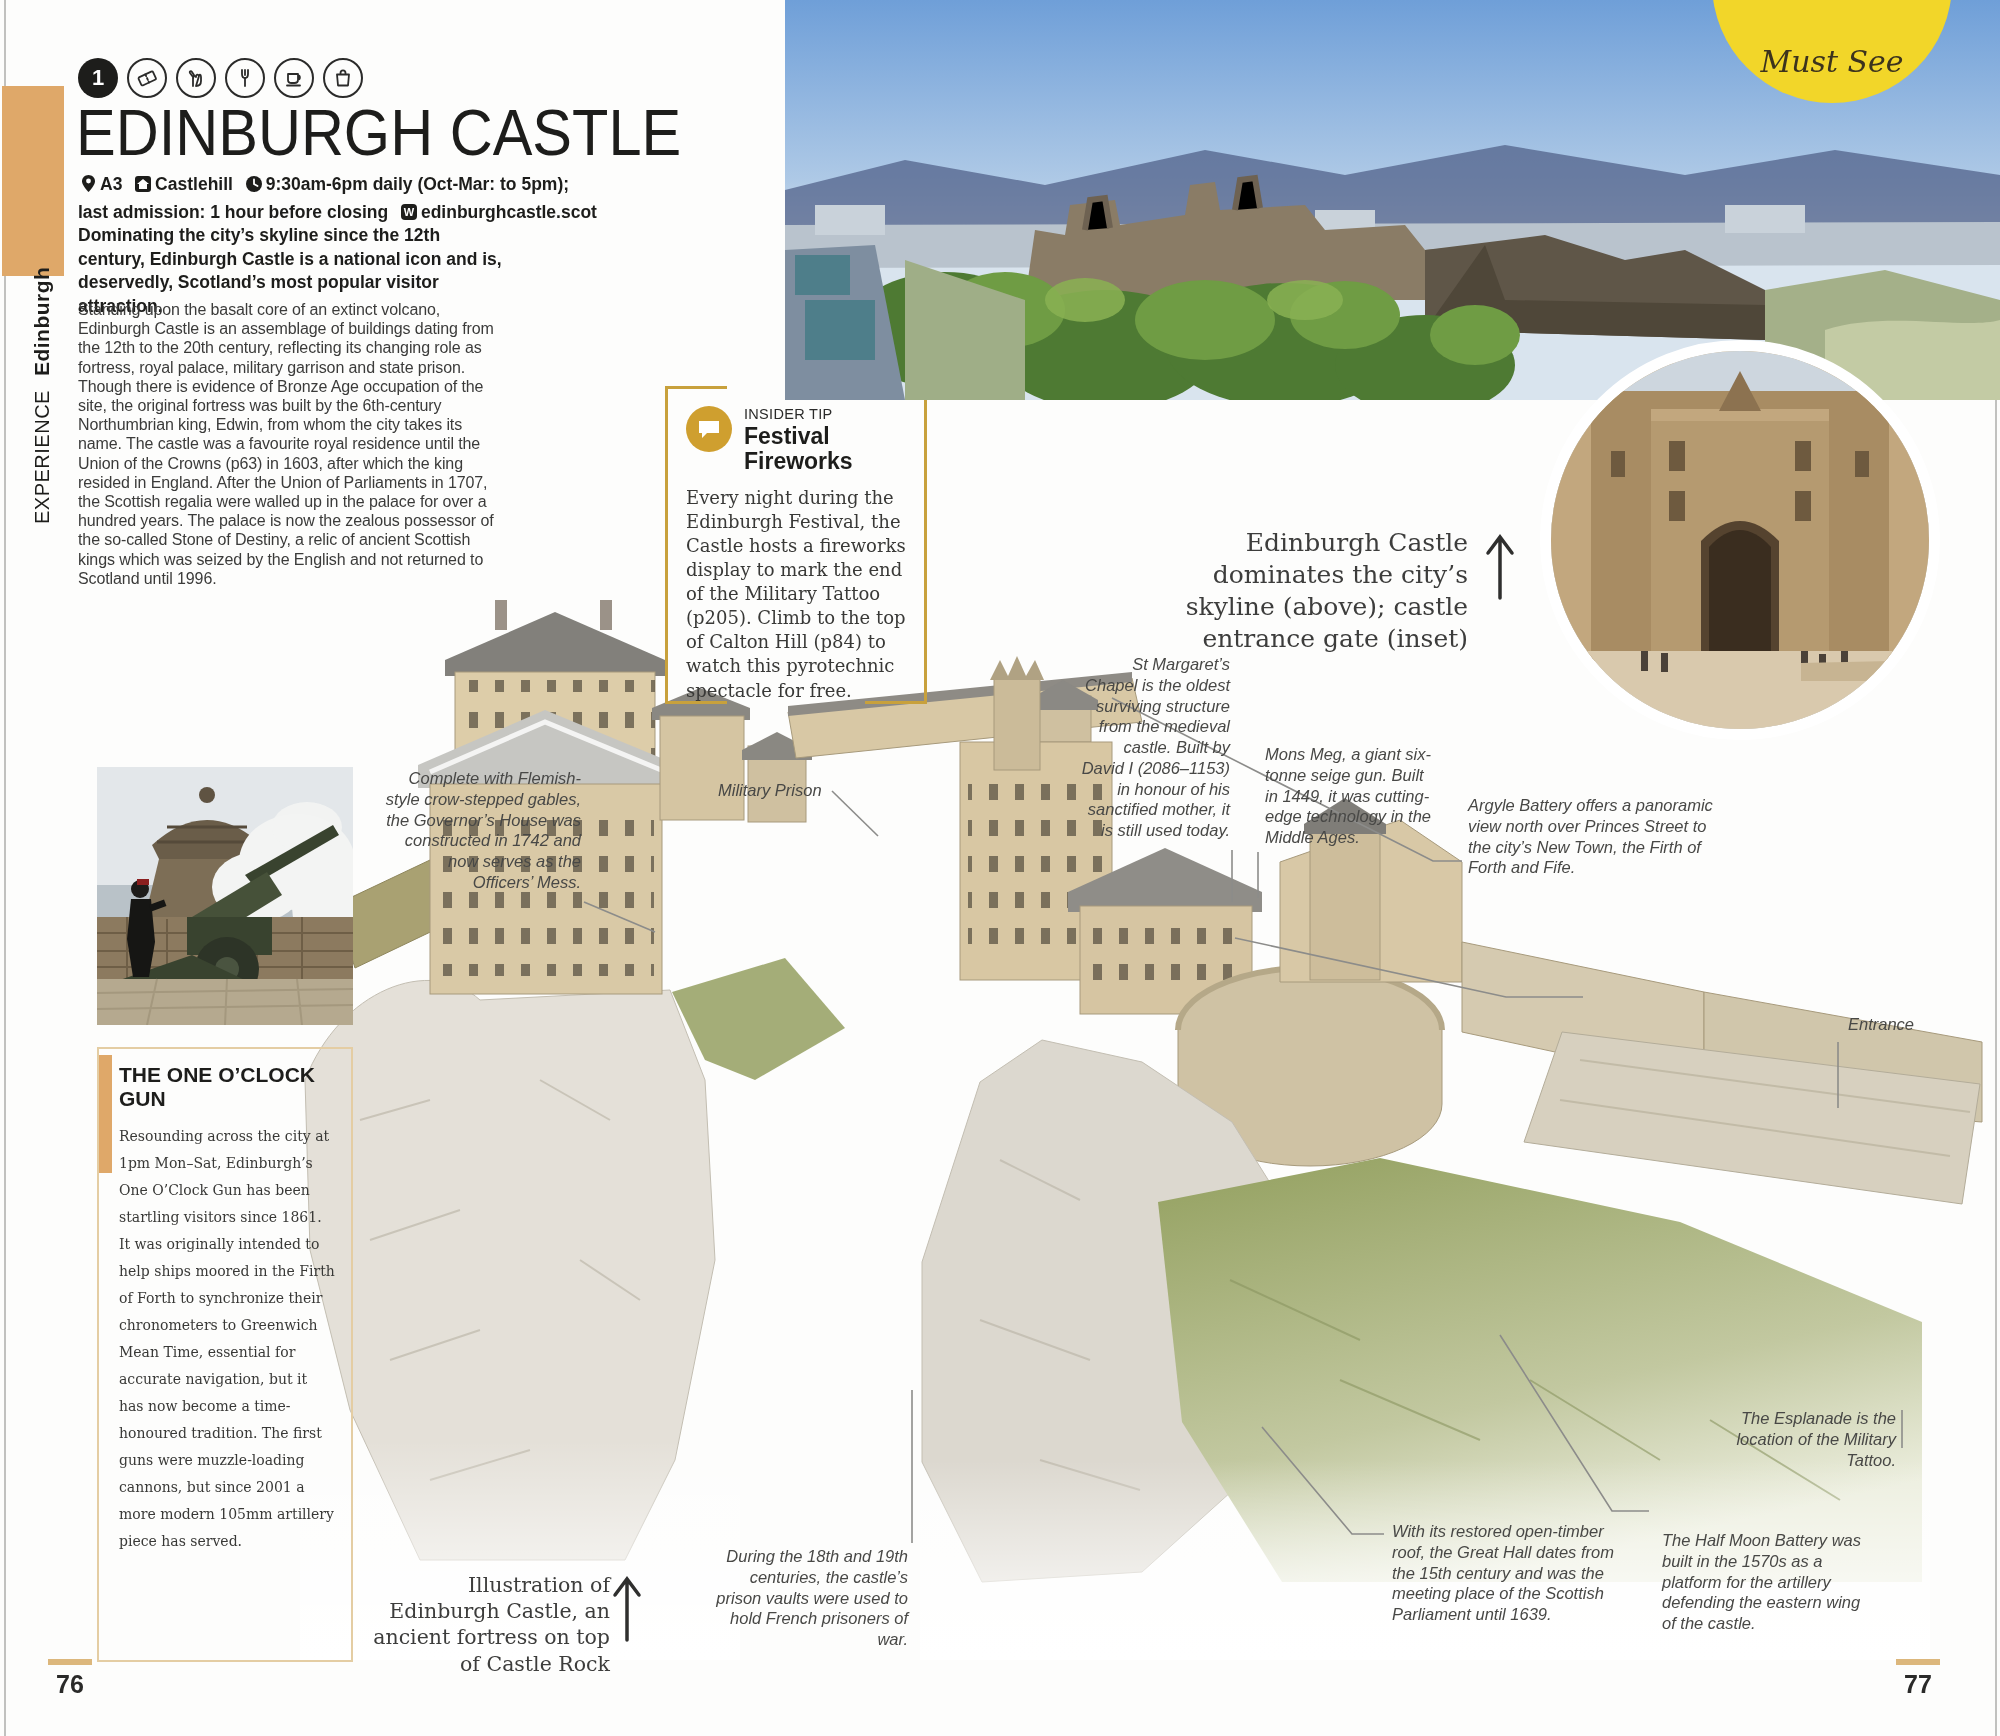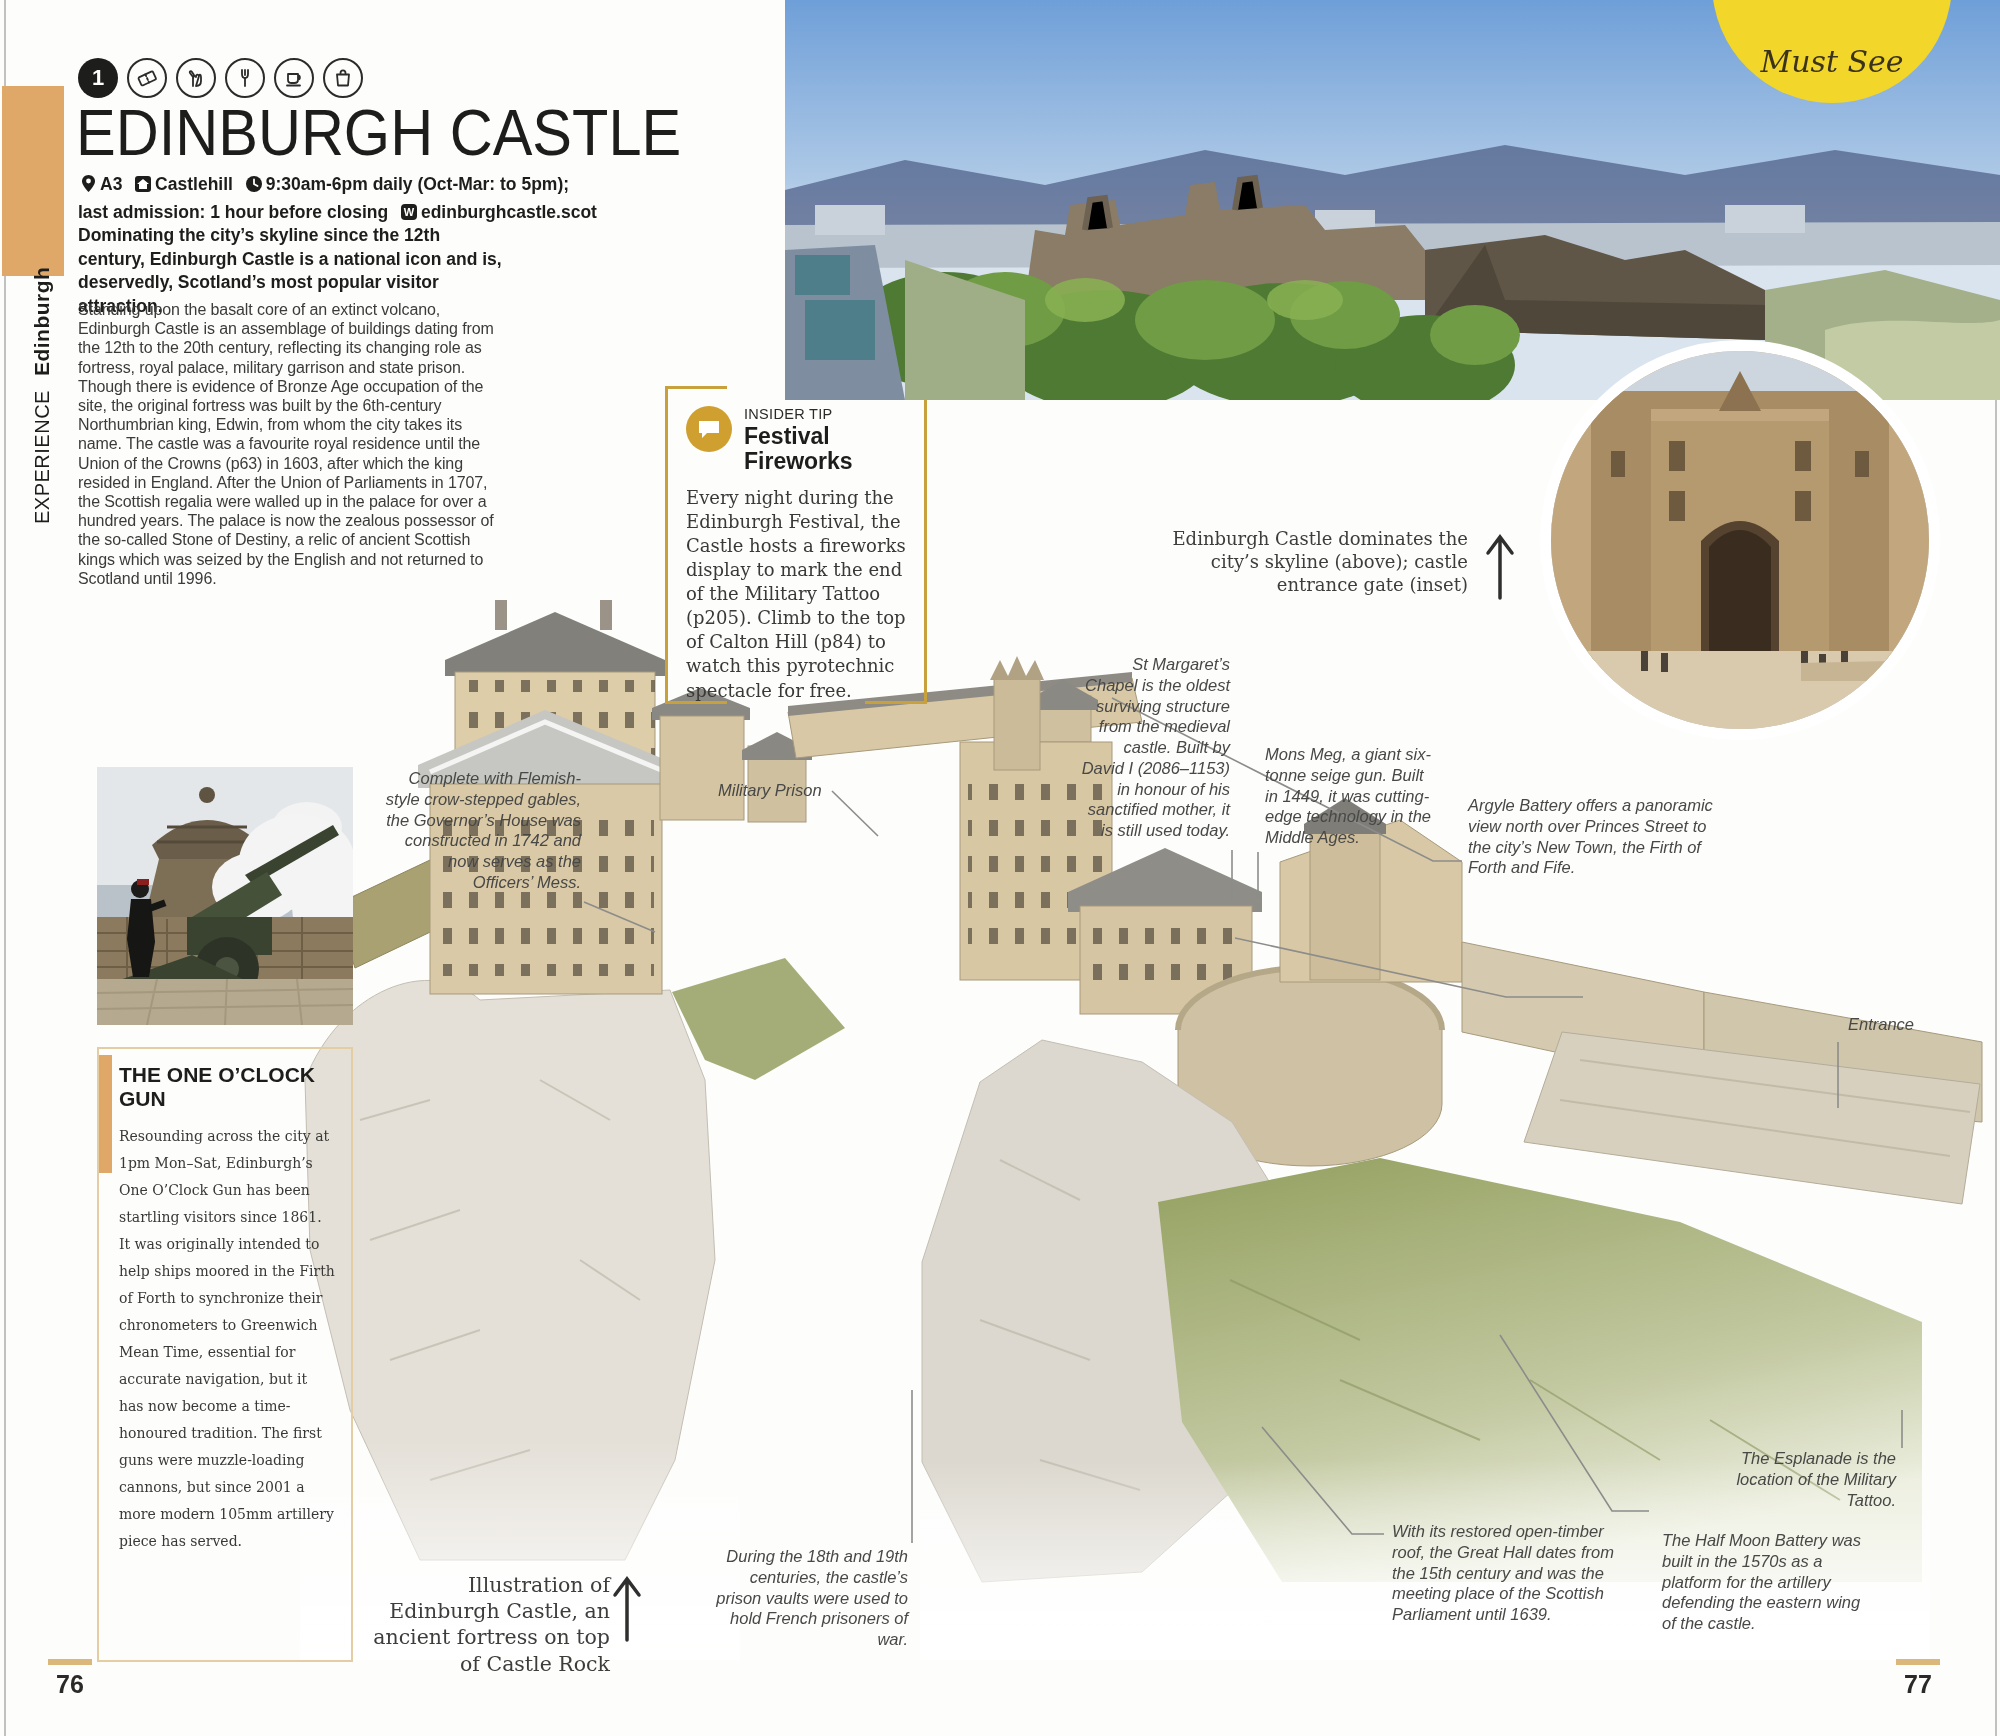--- a/index.html
+++ b/index.html
@@ -40,21 +40,21 @@
   
   .mustsee{left:1712px;top:-137px;width:240px;height:240px;border-radius:50%;background:#f2d629;z-index:3;}
   .mustsee span{position:absolute;bottom:24px;left:0;width:100%;text-align:center;
                 font-family:"DejaVu Serif",serif;font-style:italic;font-size:30px;color:#3c331d;}
   
   .aerial{left:785px;top:0;width:1215px;height:400px;z-index:1;overflow:hidden;}
   .inset{left:1540px;top:340px;width:400px;height:400px;border-radius:50%;border:11px solid #fff;
          box-sizing:border-box;overflow:hidden;z-index:3;background:#c9b28a;}
   .gunphoto{left:97px;top:767px;width:256px;height:258px;overflow:hidden;}
   .photo-caption{left:1150px;top:527px;width:318px;text-align:right;font-family:"DejaVu Serif",serif;
-                 font-size:18px;line-height:1.28;color:#3d3d3c;z-index:4;}
+                 font-size:25px;line-height:1.28;color:#3d3d3c;z-index:4;}
   
   .gunbox{left:97px;top:1047px;width:256px;height:615px;box-sizing:border-box;border:2px solid #e4cda3;
           padding:14px 16px 0 20px;}
   .gunbar{position:absolute;left:0;top:6px;width:13px;height:118px;background:#dfa869;}
   .guntitle{font-size:21px;font-weight:800;line-height:1.15;color:#1d1d1b;}
   .gunbody{margin-top:12px;font-family:"DejaVu Serif",serif;font-size:14px;line-height:27px;color:#393937;}
   
   .ann{position:absolute;font-style:italic;font-size:16.5px;line-height:1.26;color:#484846;z-index:5;}
   .ar{text-align:right;}
   .ill-caption{left:356px;top:1572px;width:254px;text-align:right;font-family:"DejaVu Serif",serif;
@@ -364,21 +364,21 @@
     <div class="guntitle">THE ONE O’CLOCK GUN</div>
     <div class="gunbody">Resounding across the city at 1pm Mon–Sat, Edinburgh’s One O’Clock Gun has been startling visitors since 1861. It was originally intended to help ships moored in the Firth of Forth to synchronize their chronometers to Greenwich Mean Time, essential for accurate navigation, but it has now become a time-honoured tradition. The first guns were muzzle-loading cannons, but since 2001 a more modern 105mm artillery piece has served.</div>
   </div>
 
   <div class="ann ar" style="left:385px;top:768px;width:196px;">Complete with Flemish-style crow-stepped gables, the Governor’s House was constructed in 1742 and now serves as the Officers’ Mess.</div>
   <div class="ann" style="left:718px;top:780px;width:130px;">Military Prison</div>
   <div class="ann ar" style="left:1078px;top:654px;width:152px;">St Margaret’s Chapel is the oldest surviving structure from the medieval castle. Built by David I (2086–1153) in honour of his sanctified mother, it is still used today.</div>
   <div class="ann" style="left:1265px;top:744px;width:170px;">Mons Meg, a giant six-tonne seige gun. Built in 1449, it was cutting-edge technology in the Middle Ages.</div>
   <div class="ann" style="left:1468px;top:795px;width:245px;">Argyle Battery offers a panoramic view north over Princes Street to the city’s New Town, the Firth of Forth and Fife.</div>
   <div class="ann" style="left:1848px;top:1014px;width:110px;">Entrance</div>
-  <div class="ann ar" style="left:1730px;top:1448px;width:166px;">The Esplanade is the location of the Military Tattoo.</div>
+  <div class="ann ar" style="left:1730px;top:1408px;width:166px;">The Esplanade is the location of the Military Tattoo.</div>
   <div class="ann" style="left:1662px;top:1496px;width:205px;margin-top:34px;">The Half Moon Battery was built in the 1570s as a platform for the artillery defending the eastern wing of the castle.</div>
   <div class="ann" style="left:1392px;top:1521px;width:235px;">With its restored open-timber roof, the Great Hall dates from the 15th century and was the meeting place of the Scottish Parliament until 1639.</div>
   <div class="ann ar" style="left:716px;top:1546px;width:192px;">During the 18th and 19th centuries, the castle’s prison vaults were used to hold French prisoners of war.</div>
 
   <div class="abs ill-caption">Illustration of Edinburgh Castle, an ancient fortress on top of Castle Rock</div>
 
   <svg class="overlay" viewBox="0 0 2000 1736">
     <g stroke="#8c8c8a" stroke-width="1.6" fill="none">
       <polyline points="584,902 655,932"></polyline>
       <polyline points="832,791 878,836"></polyline>

